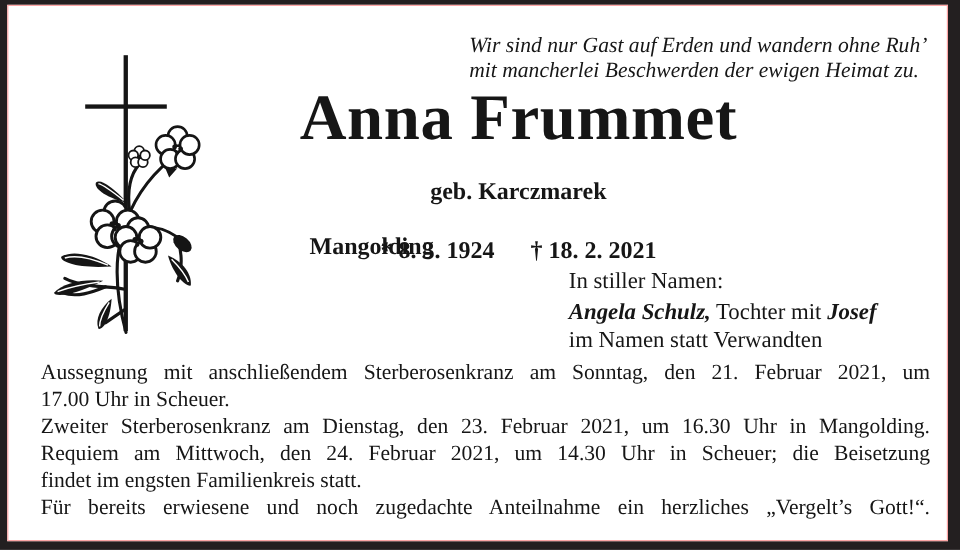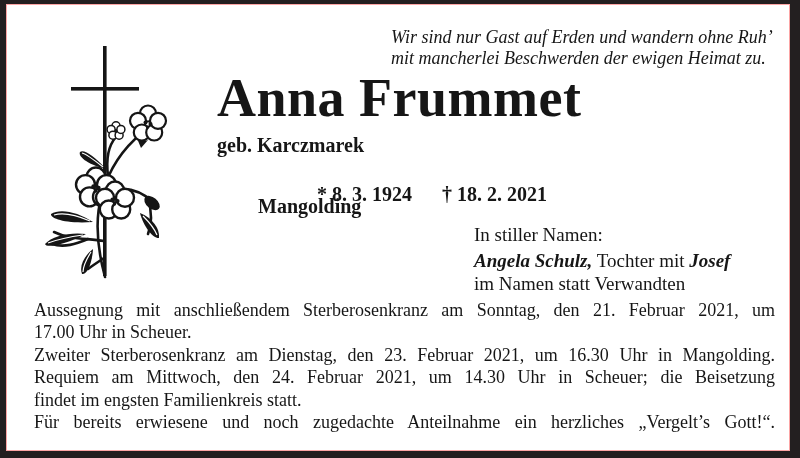--- a/index.html
+++ b/index.html
@@ -9,23 +9,23 @@
   }
   .sheet{
     position:absolute;left:6px;top:4px;width:784px;height:447px;
     background:#ffffff;border:1px solid #fca5a5;box-sizing:border-box;
   }
   .artwork{position:absolute;left:29px;top:31px;width:170px;height:250px;}
   .epigraph{
     position:absolute;left:384px;top:22px;width:392px;
     font-style:italic;font-size:18px;line-height:21px;white-space:nowrap;
   }
-  .header{position:absolute;left:210px;top:64px;width:430px;}
+  .header{position:absolute;left:210px;top:64px;width:430px;text-align:center;}
   .name{font-size:54px;font-weight:bold;line-height:58px;letter-spacing:.5px;white-space:nowrap;}
-  .maiden{font-size:20px;font-weight:bold;margin-top:7px;}
+  .maiden{font-size:20px;font-weight:bold;margin-top:22px;}
   .dates{margin-top:26px;font-size:20px;font-weight:bold;display:flex;justify-content:center;gap:30px;}
   .residence{position:absolute;left:251px;top:190px;font-size:20px;font-weight:bold;}
   .mourners{position:absolute;left:467px;top:218px;font-size:19px;line-height:23px;}
   .mourners .names{margin-top:3px;}
   .notice{position:absolute;left:27px;top:294px;width:741px;font-size:18px;line-height:22.4px;}
   .notice .line{text-align:left;}
   .notice .line.full{text-align:justify;text-align-last:justify;}
   b{font-weight:bold;font-style:italic;}
 </style>
 </head>

